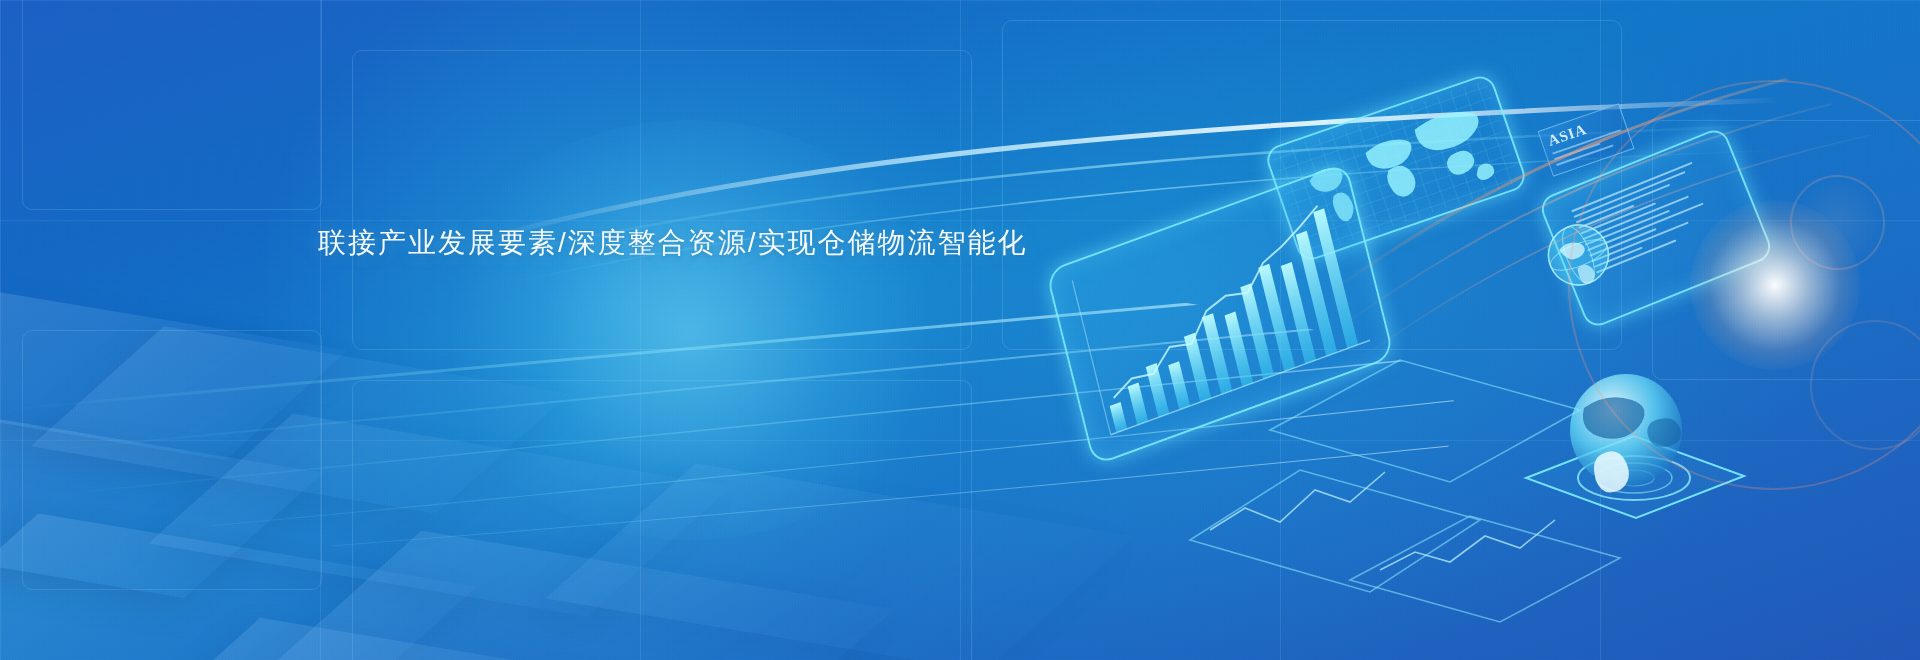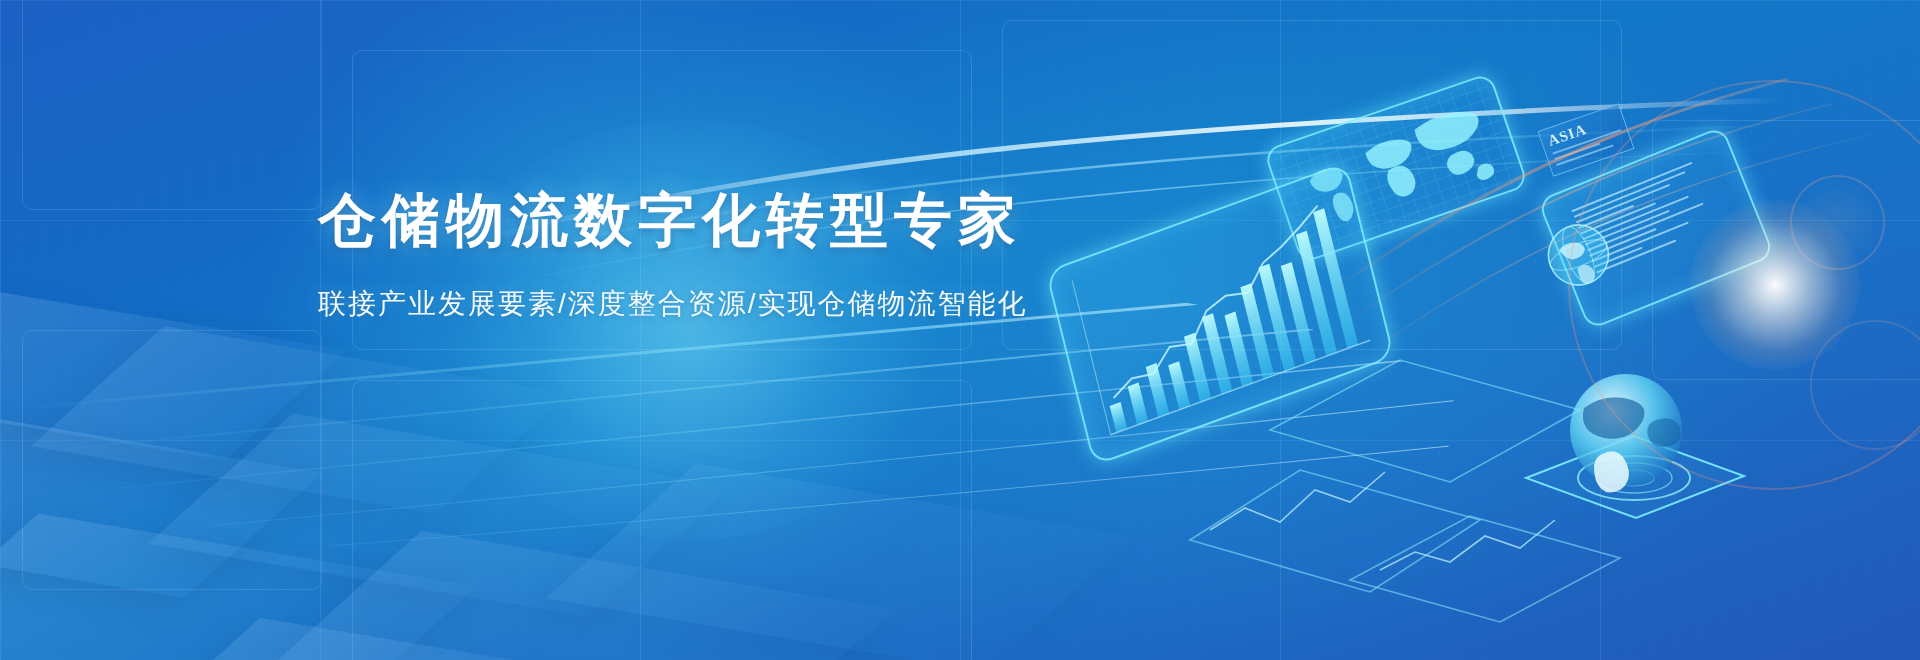--- a/index.html
+++ b/index.html
@@ -318,18 +318,17 @@
         <stop offset="50%" stop-color="#ffb190" stop-opacity=".38"></stop>
         <stop offset="100%" stop-color="#ffa07a" stop-opacity="0"></stop>
       </linearGradient>
     </defs>
     <path d="M740,20 C520,60 330,130 140,270" stroke="url(#warm1)" stroke-width="3" fill="none"></path>
     <path d="M740,55 C530,95 340,165 150,305" stroke="url(#warm2)" stroke-width="2" fill="none"></path>
     <path d="M740,95 C545,132 355,200 165,340" stroke="url(#warm2)" stroke-width="1.6" fill="none"></path>
   </svg>
 
   <div class="textblock">
-    <div class="headline">仓储物流数字化转型专家</div>
     <div class="subline">联接产业发展要素/深度整合资源/实现仓储物流智能化</div>
   </div>
 
   <div class="noise"></div>
 </div>
 
 </body></html>

